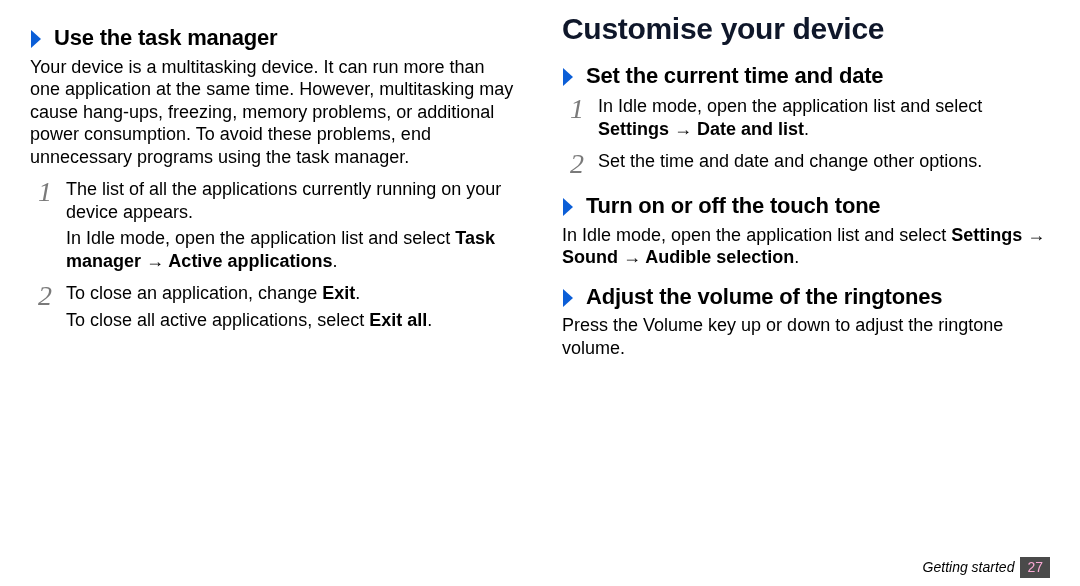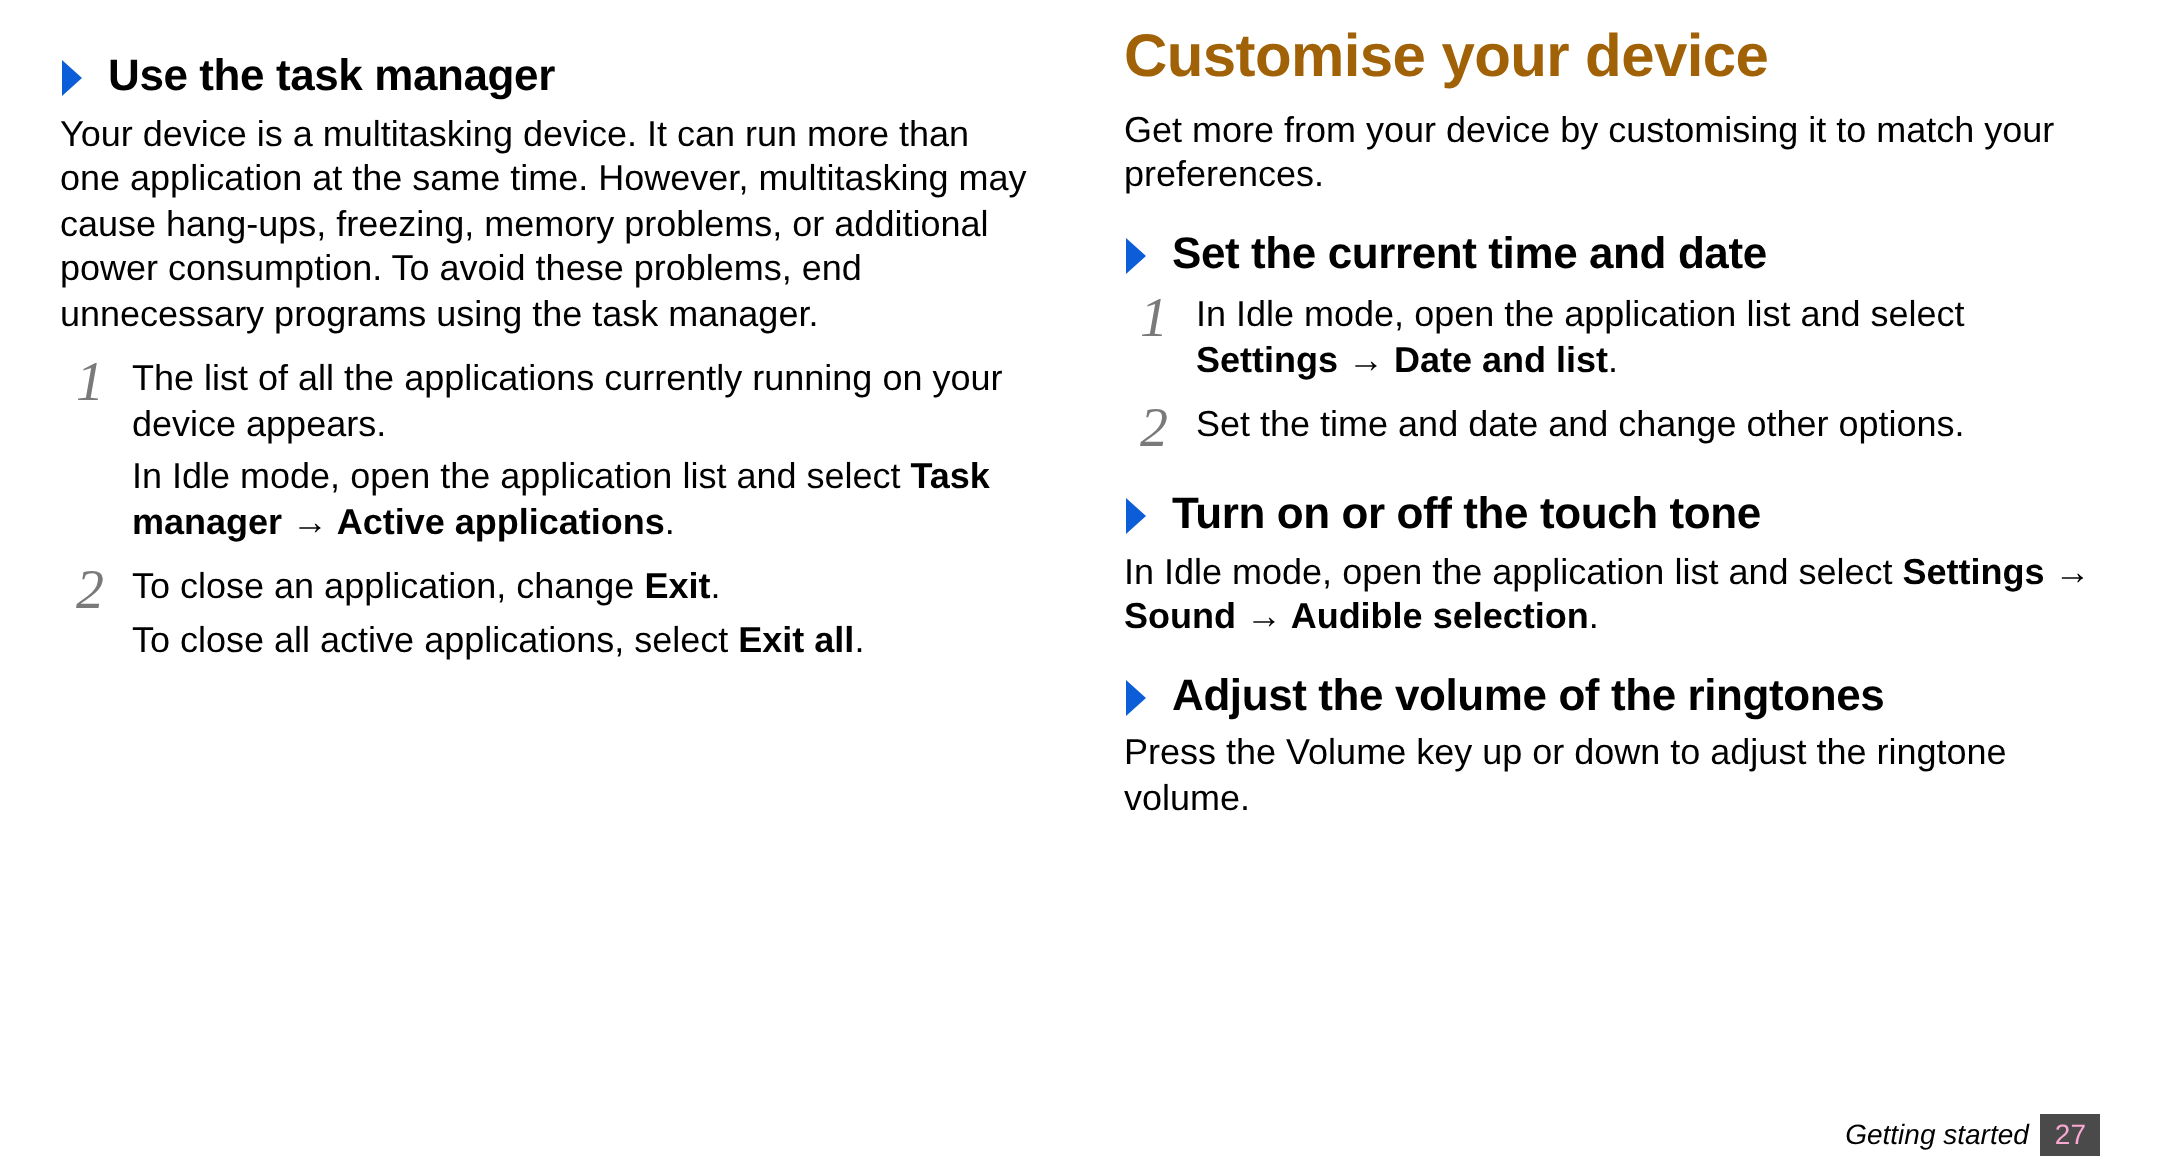--- a/index.html
+++ b/index.html
@@ -25,21 +25,21 @@
   }
   .col {
     width: 50%;
     box-sizing: border-box;
     padding: 0 30px 0 30px;
   }
   .col-left { padding-left: 30px; padding-right: 22px; }
   .col-right { padding-left: 22px; padding-right: 30px; }
 
   .section-title {
-    color: #a16207;
+    color: #0f172a;
     font-weight: 700;
     font-size: 30px;
     margin: 0 0 6px 0;
     letter-spacing: -0.3px;
   }
   .body {
     font-size: 18px;
     margin: 0 0 10px 0;
   }
 
@@ -146,21 +146,20 @@
           <span>To close all active applications, select </span><span class="bold">Exit all</span><span>.</span>
         </p>
       </div>
     </div>
 
   </div>
 
   <div class="col col-right">
 
     <h2 class="section-title">Customise your device</h2>
-    <p class="body">Get more from your device by customising it to match your preferences.</p>
 
     <div class="sub">
       <span class="chev">
         <svg viewBox="0 0 14 20">
             <path d="M1 1 L11 10 L1 19 Z" fill="#0b5ed7"></path>
           </svg>
       </span>
       <h3>Set the current time and date</h3>
     </div>
     <div class="step">

